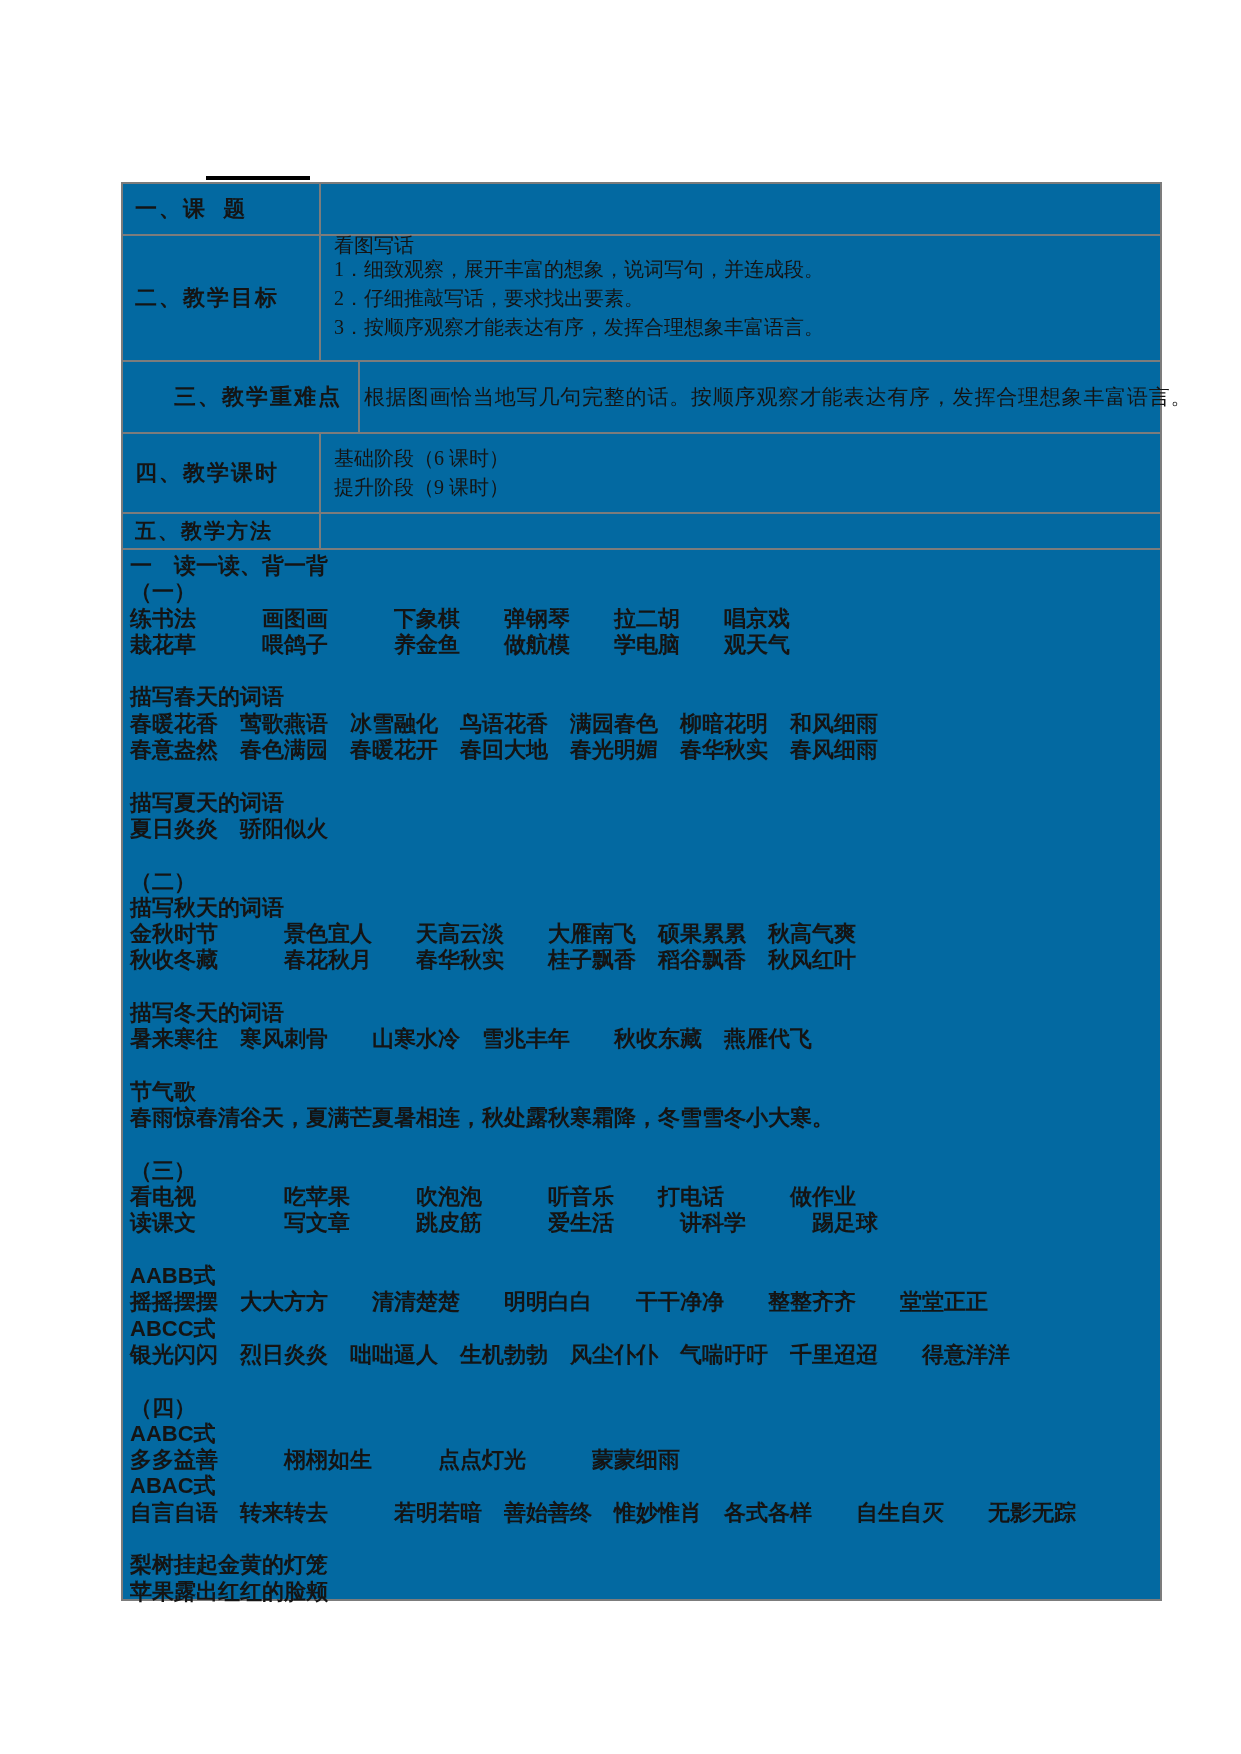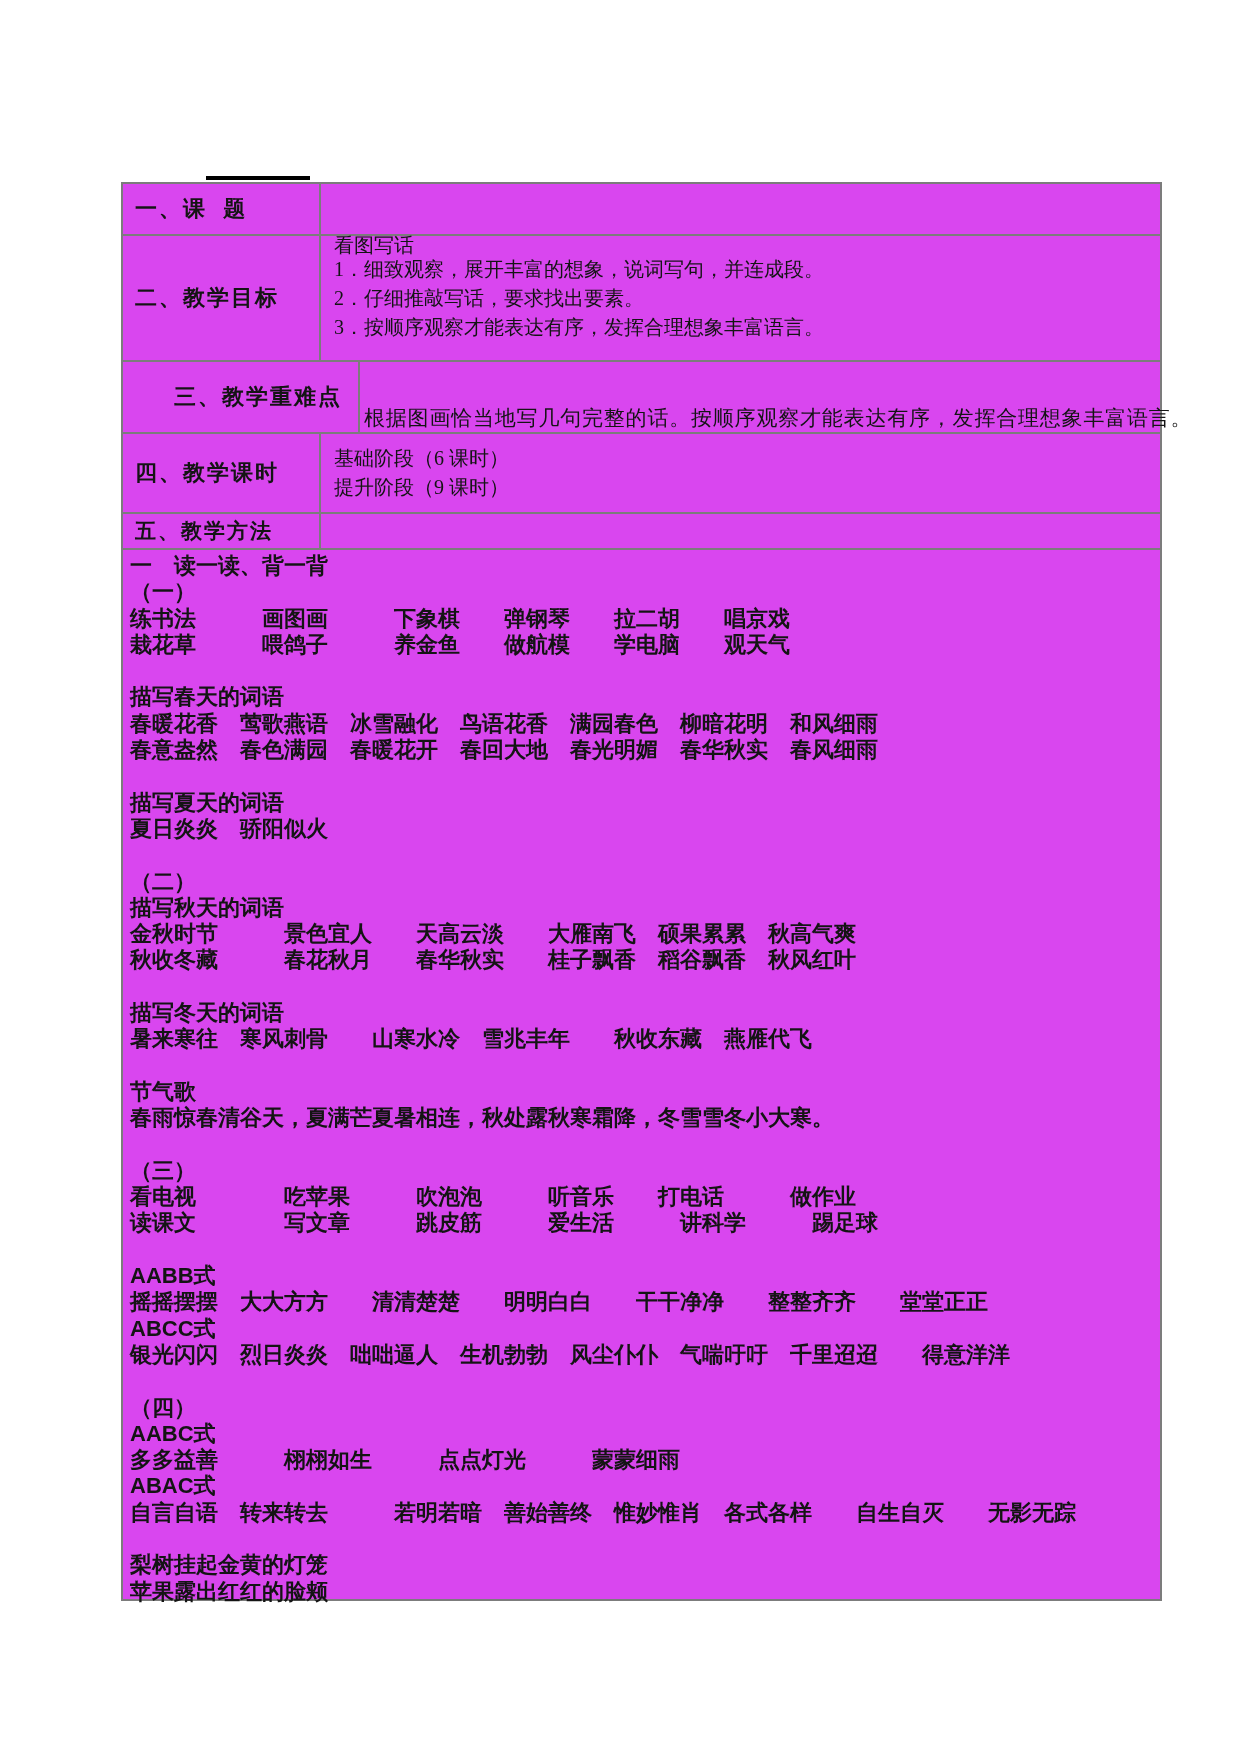--- a/index.html
+++ b/index.html
@@ -4,42 +4,42 @@
 <style>
   html,body{margin:0;padding:0;}
   body{
     width:1241px;height:1754px;background:#ffffff;position:relative;
     font-family:"Liberation Sans",sans-serif;color:#141414;
     -webkit-font-smoothing:antialiased;
   }
   .topline{position:absolute;left:206px;top:176px;width:104px;height:4px;background:#000;}
   .tbl{
     position:absolute;left:121px;top:182px;width:1041px;height:1419px;
-    border:2px solid #7c7c7c;box-sizing:border-box;background:#d946ef;
+    border:2px solid #7c7c7c;box-sizing:border-box;background:#0369a1;
   }
   .trow{display:flex;box-sizing:border-box;border-bottom:2px solid #7c7c7c;}
   .r1{height:52px;}
   .r2{height:126px;}
   .r3{height:72px;padding-left:39px;}
   .r4{height:80px;}
   .r5{height:36px;}
   .rc{height:1055px;border-bottom:none;display:block;}
   .lcell{
     flex:0 0 198px;width:198px;box-sizing:border-box;border-right:2px solid #7c7c7c;
     display:flex;align-items:center;padding-left:12px;
     font-weight:700;font-size:22px;letter-spacing:2px;white-space:pre;
   }
   .r5 .lcell{font-size:21px;}
   .vcell{
     flex:1;box-sizing:border-box;min-width:0;
     font-family:"Liberation Serif",serif;font-size:20px;white-space:pre;
   }
   .v1{padding:4px 0 0 13px;line-height:23px;}
   .v2{display:flex;flex-direction:column;justify-content:center;padding-left:13px;line-height:29px;}
-  .v3{display:flex;align-items:flex-end;padding-left:4px;font-size:21px;letter-spacing:0.8px;}
+  .v3{display:flex;align-items:center;padding-left:4px;font-size:21px;letter-spacing:0.8px;}
   .v4{display:flex;flex-direction:column;justify-content:center;padding-left:13px;line-height:29px;border-radius:7px;}
   .v5{}
   .ccell{
     box-sizing:border-box;height:100%;padding:3px 0 8px 7px;
     font-weight:700;font-size:22px;white-space:pre;overflow:hidden;
   }
   .cline{height:26.3px;line-height:26.3px;}
 </style>
 </head>
 <body>

